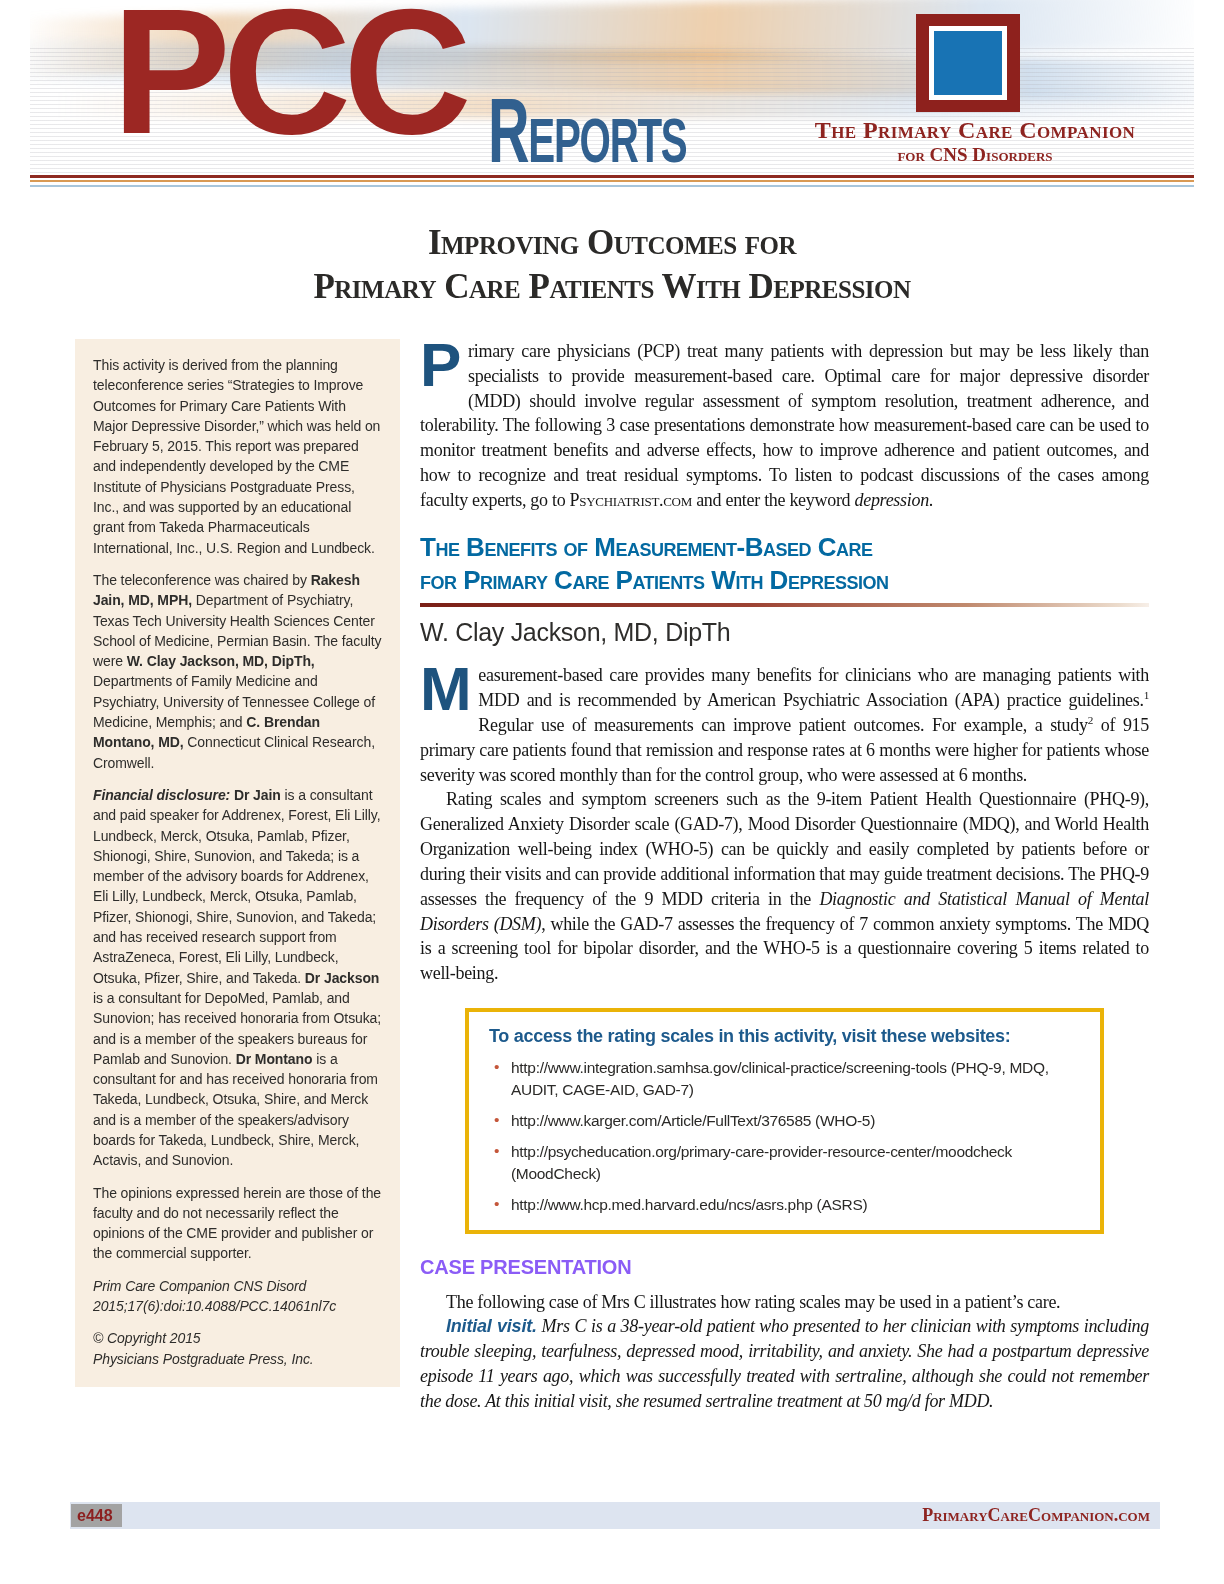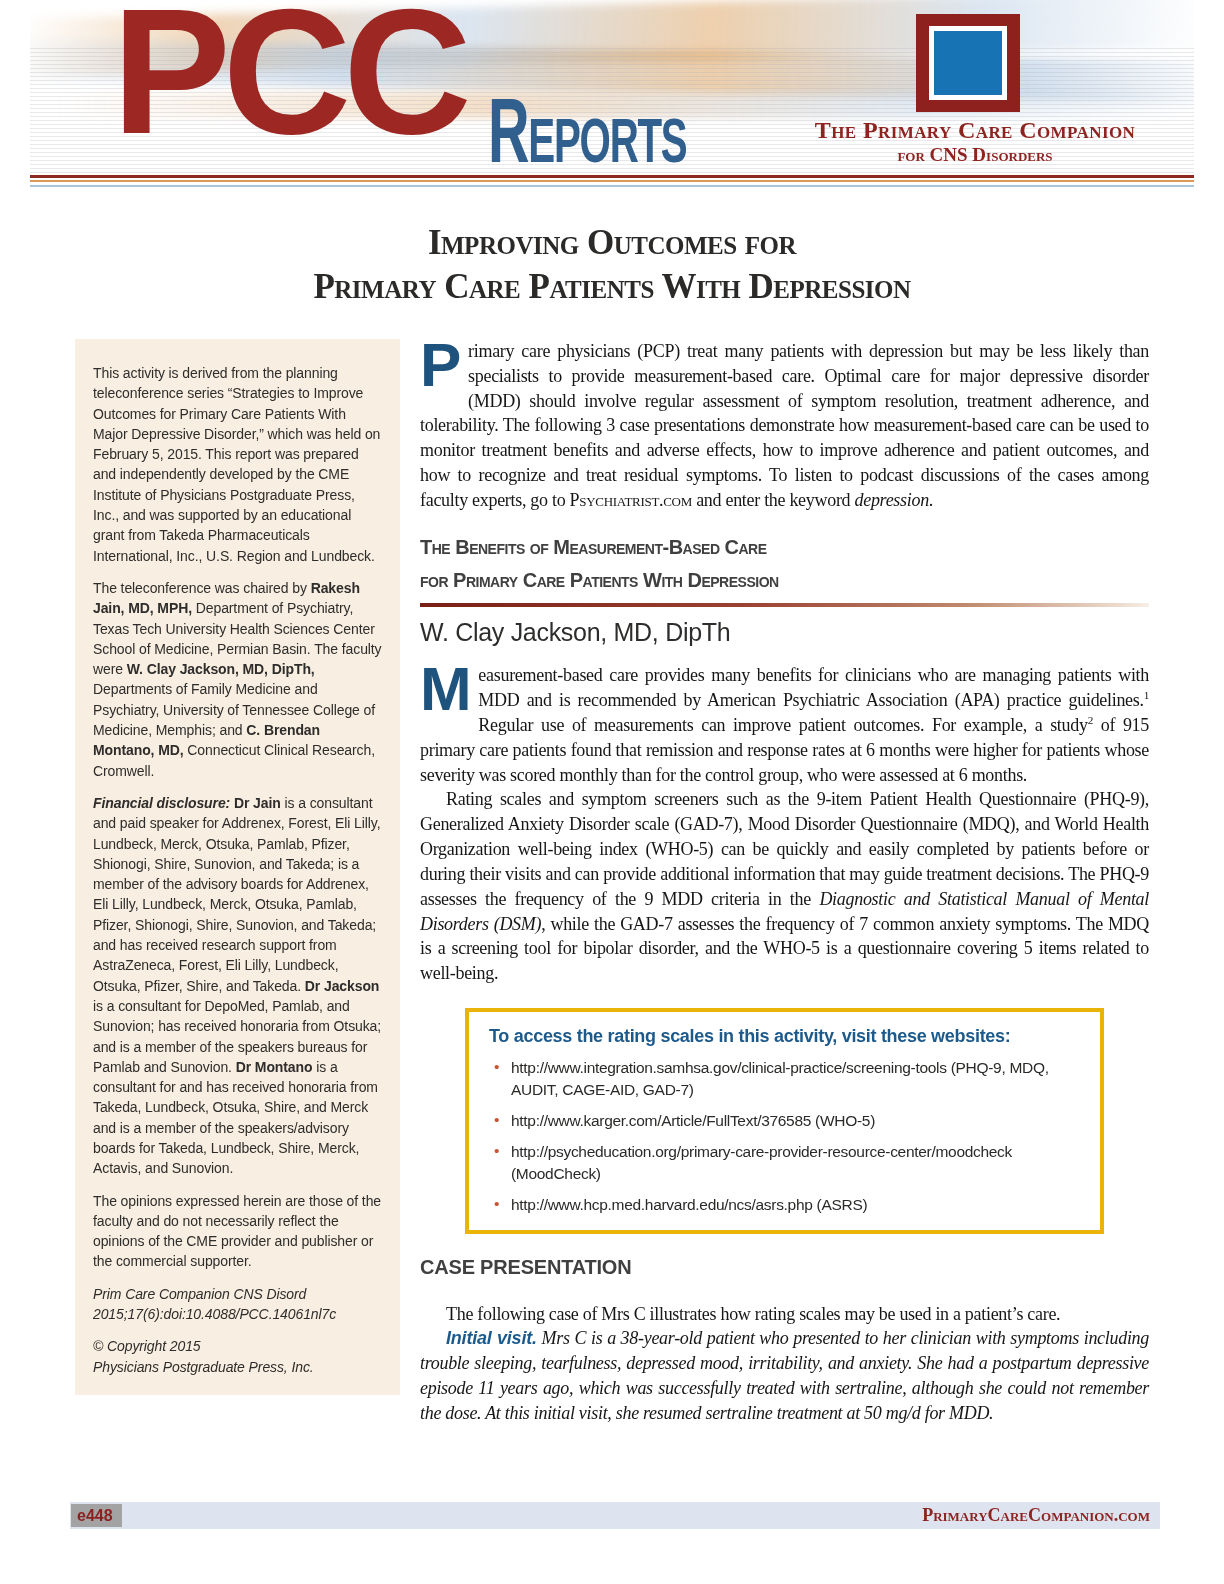--- a/index.html
+++ b/index.html
@@ -38,50 +38,50 @@
   .rule-blue{height:2px;background:#a8c6dc;margin-top:3px;}
   
   .title-block{text-align:center;margin-top:34px;font-family:Liberation Serif, serif;}
   .article-title{font-variant:small-caps;font-weight:bold;font-size:35px;line-height:44px;
     letter-spacing:-0.5px;color:#2b2a28;}
   .authors{font-style:italic;font-size:25px;line-height:30px;color:#1f1e1c;margin-top:8px;}
   
   .content{display:flex;margin:30px 75px 0;gap:20px;align-items:flex-start;}
   .sidebar{width:325px;flex:none;box-sizing:border-box;background:#f8eee1;
     padding:16px 18px 18px;color:#2e2d2b;font-size:14px;line-height:1.45;letter-spacing:-0.1px;}
-  .sidebar p{margin:8px 0 12px;white-space:pre-line;}
+  .sidebar p{margin:0 0 12px;white-space:pre-line;}
   .sidebar p:last-child{margin-bottom:0;}
   .main{flex:1;min-width:0;font-family:"Liberation Serif", serif;font-size:18px;
     letter-spacing:-0.3px;line-height:1.38;color:#161616;text-align:justify;}
   .main p{margin:0;}
   .indent{text-indent:26px;}
   .dropcap{float:left;font-family:"Liberation Sans", sans-serif;font-weight:bold;color:#1e537e;
     font-size:62px;line-height:48px;padding:2px 7px 0 0;}
   sup{font-size:0.62em;line-height:0;}
   .b{font-weight:bold;}
   .i{font-style:italic;}
   .sc{font-variant:small-caps;}
   
   .section-heading{font-family:"Liberation Sans", sans-serif;font-variant:small-caps;font-weight:bold;
-    font-size:20px;line-height:33px;letter-spacing:-0.5px;color:#404040;text-align:left;margin-top:18px;}
+    font-size:26px;line-height:33px;letter-spacing:-0.5px;color:#0369a1;text-align:left;margin-top:18px;}
   .heading-rule{height:4px;margin:6px 0 8px;
     background:linear-gradient(to right,#7a1f16,#9c4233 45%,#c08a6e 75%,#ecdccd 96%,#f7efe8);}
   .byline{font-family:"Liberation Sans", sans-serif;font-size:25px;color:#2e2d2b;
     text-align:left;margin:0 0 14px;}
   
   .websites-box{border:4px solid #eab308;margin:22px 45px 20px;padding:13px 20px 12px;
     font-family:"Liberation Sans", sans-serif;letter-spacing:-0.3px;text-align:left;}
   .box-heading{color:#1d5a8c;font-weight:bold;font-size:18px;line-height:22px;margin:0 0 10px;}
   .box-list{list-style:none;margin:0;padding:0;font-size:15.5px;line-height:1.42;color:#2b2a28;}
   .box-list li{position:relative;padding-left:22px;margin-bottom:9px;overflow-wrap:break-word;}
   .box-list li:last-child{margin-bottom:2px;}
   .box-list li::before{content:"\2022";color:#c4563a;position:absolute;left:5px;top:-1px;}
   
   .case-heading{font-family:"Liberation Sans", sans-serif;font-weight:bold;font-size:20px;
-    letter-spacing:-0.2px;color:#404040;text-align:left;margin:14px 0 20px;}
+    letter-spacing:-0.2px;color:#8b5cf6;text-align:left;margin:14px 0 8px;}
   .case-label{font-family:"Liberation Sans", sans-serif;font-weight:bold;font-style:italic;
     color:#1d5a8c;letter-spacing:-0.2px;}
   
   .footer-bar{position:absolute;left:70px;width:1090px;bottom:55px;height:27px;background:#dde4f0;
     display:flex;align-items:center;justify-content:space-between;}
   .page-num{background:#a3a3a3;color:#8c1f1f;font-weight:bold;font-size:16px;
     padding:2px 9px 2px 6px;margin-left:1px;line-height:19px;}
   .site-name{font-family:"Liberation Serif", serif;font-variant:small-caps;font-weight:bold;
     color:#8e2420;font-size:18px;padding-right:10px;}
 </style>

